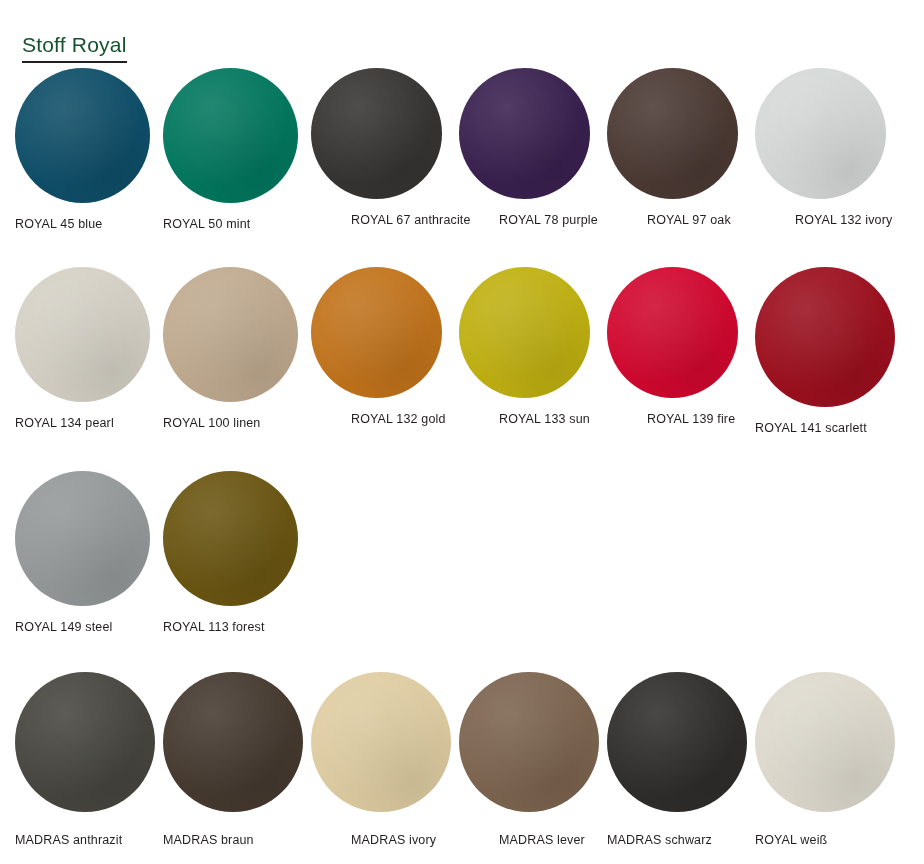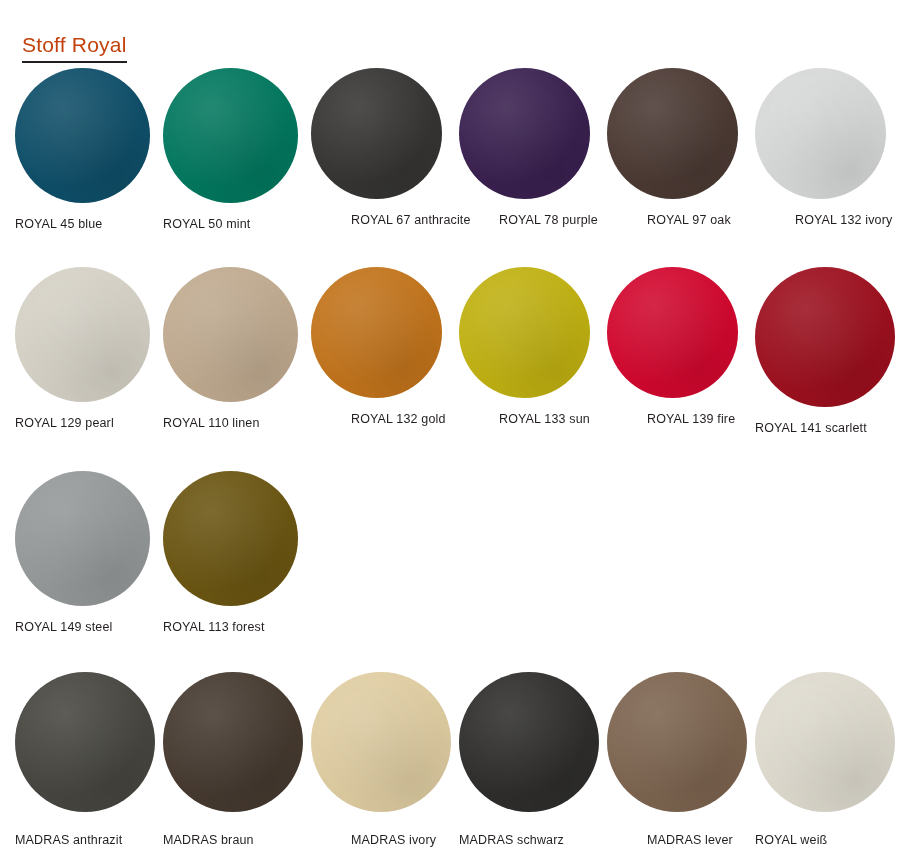--- a/index.html
+++ b/index.html
@@ -22,21 +22,21 @@
     width: 924px;
     height: 864px;
   }
 
   
   .section-heading {
     position: absolute;
     font-size: 21px;
     font-weight: 400;
     letter-spacing: 0.2px;
-    color: #c2410c;
+    color: #14532d;
     white-space: nowrap;
     padding-bottom: 3px;
     border-bottom: 2px solid #231f20;
     line-height: 1.15;
   }
   #heading-stoff { left: 22px; top: 16px; }
   #heading-leder { left: 22px; top: 621px; }
 
   
   .swatch-grid {
@@ -134,26 +134,26 @@
       <div class="swatch-label">ROYAL 97 oak</div>
     </div>
 
     <div class="swatch nudge-up-4">
       <div class="swatch-disc disc-sm" style="background-color: rgb(215, 216, 216);"></div>
       <div class="swatch-label">ROYAL 132 ivory</div>
     </div>
 
     <div class="swatch">
       <div class="swatch-disc" style="background-color: rgb(213, 209, 198);"></div>
-      <div class="swatch-label">ROYAL 129 pearl</div>
+      <div class="swatch-label">ROYAL 134 pearl</div>
     </div>
 
     <div class="swatch">
       <div class="swatch-disc" style="background-color: rgb(192, 171, 144);"></div>
-      <div class="swatch-label">ROYAL 110 linen</div>
+      <div class="swatch-label">ROYAL 100 linen</div>
     </div>
 
     <div class="swatch nudge-up-4">
       <div class="swatch-disc disc-sm" style="background-color: rgb(194, 116, 28);"></div>
       <div class="swatch-label">ROYAL 132 gold</div>
     </div>
 
     <div class="swatch nudge-up-4">
       <div class="swatch-disc disc-sm" style="background-color: rgb(192, 177, 18);"></div>
       <div class="swatch-label">ROYAL 133 sun</div>
@@ -191,29 +191,29 @@
     <div class="swatch">
       <div class="swatch-disc disc-lg" style="background-color: rgb(70, 58, 48);"></div>
       <div class="swatch-label">MADRAS braun</div>
     </div>
 
     <div class="swatch nudge-up-4">
       <div class="swatch-disc disc-lg" style="background-color: rgb(223, 205, 162);"></div>
       <div class="swatch-label">MADRAS ivory</div>
     </div>
 
+    <div class="swatch nudge-up-4">
+      <div class="swatch-disc disc-lg" style="background-color: rgb(125, 101, 80);"></div>
+      <div class="swatch-label">MADRAS lever</div>
+    </div>
+
     <div class="swatch nudge-up-8">
       <div class="swatch-disc disc-lg" style="background-color: rgb(47, 46, 44);"></div>
       <div class="swatch-label">MADRAS schwarz</div>
     </div>
 
-    <div class="swatch nudge-up-4">
-      <div class="swatch-disc disc-lg" style="background-color: rgb(125, 101, 80);"></div>
-      <div class="swatch-label">MADRAS lever</div>
-    </div>
-
     <div class="swatch nudge-up-8">
       <div class="swatch-disc disc-lg" style="background-color: rgb(222, 218, 206);"></div>
       <div class="swatch-label">ROYAL weiß</div>
     </div>
   </div>
 
 </div>
 
 </body></html>

